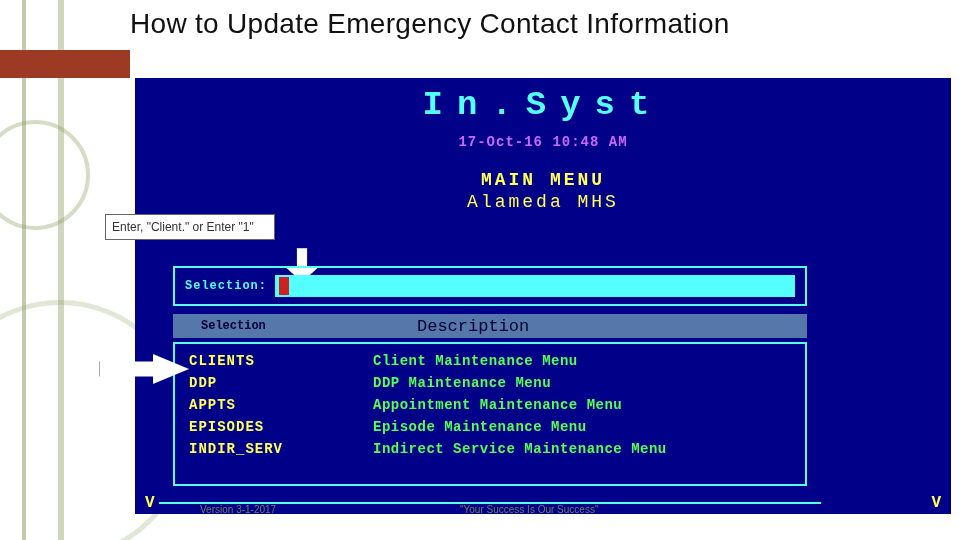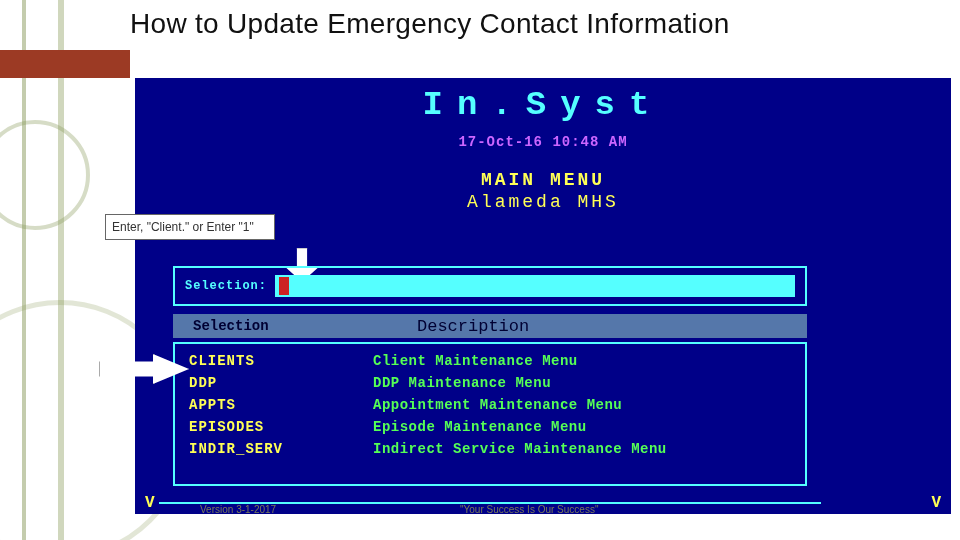--- a/index.html
+++ b/index.html
@@ -27,21 +27,21 @@
 
   .callout { position:absolute; left:-30px; top:136px; width:170px; height:26px; background:#fff; border:1px solid #666; color:#333; font:12px Arial; display:flex; align-items:center; padding:0 6px; }
   .arrow1b { position:absolute; left:150px; top:170px; width:34px; height:34px; background:#fff; border:1px solid #ccc; clip-path: polygon(35% 0,65% 0,65% 55%,100% 55%,50% 100%,0 55%,35% 55%); }
 
   .sel-box { position:absolute; left:38px; top:188px; width:634px; height:40px; border:2px solid #55ffff; display:flex; align-items:center; padding:0 10px; }
   .sel-label { color:#55ffff; font-size:12px; font-weight:bold; letter-spacing:1px; margin-right:8px; }
   .sel-input { flex:1; height:22px; background:#55ffff; display:flex; align-items:center; }
   .cursor { width:10px; height:18px; background:#cc2222; margin-left:4px; }
 
   .hdr-row { position:absolute; left:38px; top:236px; width:634px; height:24px; background:#5577aa; display:flex; align-items:center; color:#000088; }
-  .hdr-sel { width:200px; padding-left:20px; color:#003; font-weight:bold; font-size:14px; }
+  .hdr-sel { width:200px; padding-left:28px; color:#003; font-weight:bold; font-size:12px; }
   .hdr-desc { color:#003; font-weight:normal; font-size:17px;margin-left:44px; }
 
   .list-box { position:absolute; left:38px; top:264px; width:634px; height:144px; border:2px solid #55ffff; padding:6px 14px; }
   .row { display:flex; font-size:14px; font-weight:bold; line-height:22px; }
   .row .code { width:184px; color:#ffff55; letter-spacing:1px; }
   .row .desc { color:#55ff55; letter-spacing:.5px; }
 
   .arrow2 { position:absolute; left:-36px; top:276px; width:90px; height:30px; background:#fff; clip-path: polygon(0 25%, 60% 25%, 60% 0, 100% 50%, 60% 100%, 60% 75%, 0 75%); border:1px solid #aaa; }
 
   .vmark-l { position:absolute; left:10px; bottom:2px; color:#ffff55; font-size:16px; font-weight:bold; }

